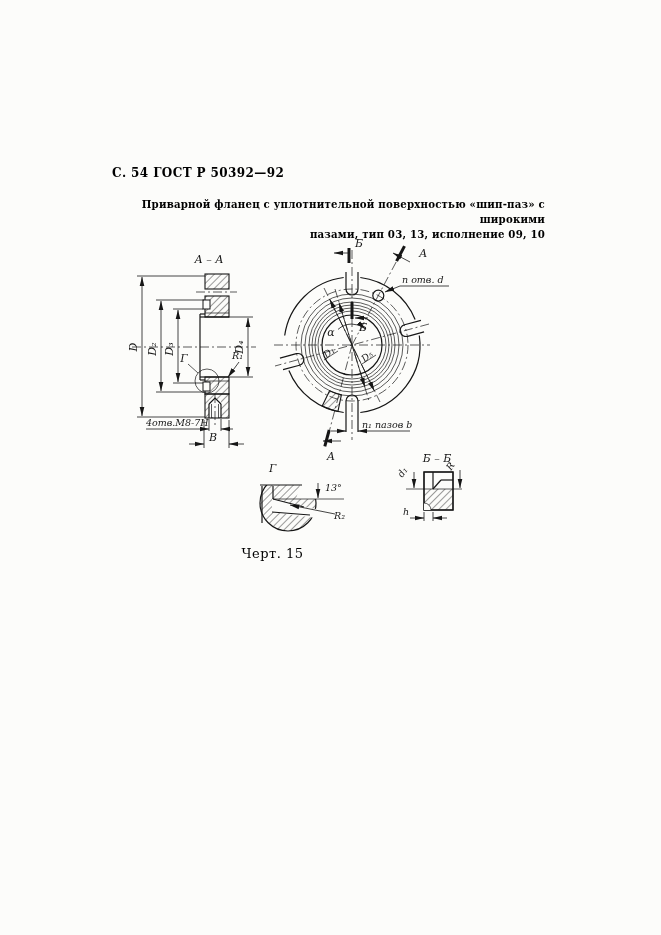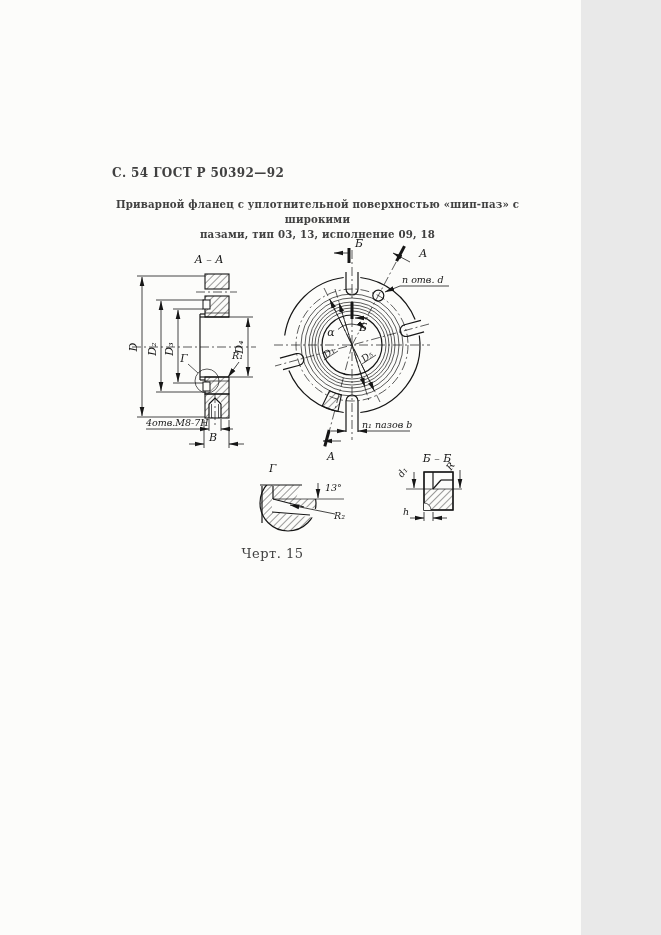--- a/index.html
+++ b/index.html
@@ -1,20 +1,20 @@
 <!DOCTYPE html>
 <html><head>
 <meta charset="utf-8">
 <style>
   html,body{margin:0;padding:0;}
   body{width:661px;height:935px;background:#e9e9e9;}
-  #page{position:relative;width:581px;height:935px;background:#fcfcfa;overflow:hidden;
-        font-family:"DejaVu Serif","Liberation Serif",serif;color:#404040;}
+  #page{position:relative;width:661px;height:935px;background:#fcfcfa;overflow:hidden;
+        font-family:"DejaVu Serif","Liberation Serif",serif;color:#000000;}
   #hdr{position:absolute;left:112px;top:166px;font-size:12px;font-weight:bold;letter-spacing:.4px;white-space:nowrap;}
-  #ttl{position:absolute;left:90px;top:197px;width:455px;text-align:center;font-size:10.2px;font-weight:bold;line-height:15px;letter-spacing:.2px;}
+  #ttl{position:absolute;left:90px;top:197px;width:455px;text-align:right;font-size:10.2px;font-weight:bold;line-height:15px;letter-spacing:.2px;}
   #cap{position:absolute;left:230px;top:546px;width:85px;text-align:center;font-size:13px;letter-spacing:.5px;}
   svg{position:absolute;left:0;top:0;}
   svg text{font-family:"DejaVu Serif","Liberation Serif",serif;font-style:italic;fill:#161616;}
   .ln{stroke:#161616;stroke-width:1.2;fill:none;}
   .tn{stroke:#161616;stroke-width:.7;fill:none;}
   .dim{stroke:#161616;stroke-width:.8;fill:none;}
   .cl{stroke:#161616;stroke-width:.7;fill:none;stroke-dasharray:9 3 2 3;}
   .thick{stroke:#161616;stroke-width:3;fill:none;}
   .hat{fill:url(#h45);stroke:#161616;stroke-width:1.1;}
   .wh{fill:#fcfcfa;stroke:#161616;stroke-width:1;}
@@ -23,21 +23,21 @@
   .lbs{font-size:9.5px;}
 </style>
 </head>
 <body>
 
 <div id="page">
 
   <div id="hdr">С. 54 ГОСТ Р 50392—92</div>
   <div id="ttl">
     <div>Приварной фланец с уплотнительной поверхностью «шип-паз» с широкими</div>
-    <div>пазами, тип 03, 13, исполнение 09, 18</div>
+    <div>пазами, тип 03, 13, исполнение 09, 10</div>
   </div>
 
   <svg width="661" height="935" viewBox="0 0 661 935">
     <defs>
       <pattern id="h45" width="5" height="5" patternUnits="userSpaceOnUse" patternTransform="rotate(45)">
         <line x1="0" y1="0" x2="0" y2="5" stroke="#222" stroke-width="0.9"></line>
       </pattern>
       <marker id="arr" markerWidth="12" markerHeight="8" refX="9.3" refY="3" orient="auto-start-reverse" markerUnits="userSpaceOnUse">
         <path d="M0,0.6 L9.5,3 L0,5.4 z" fill="#161616"></path>
       </marker>

